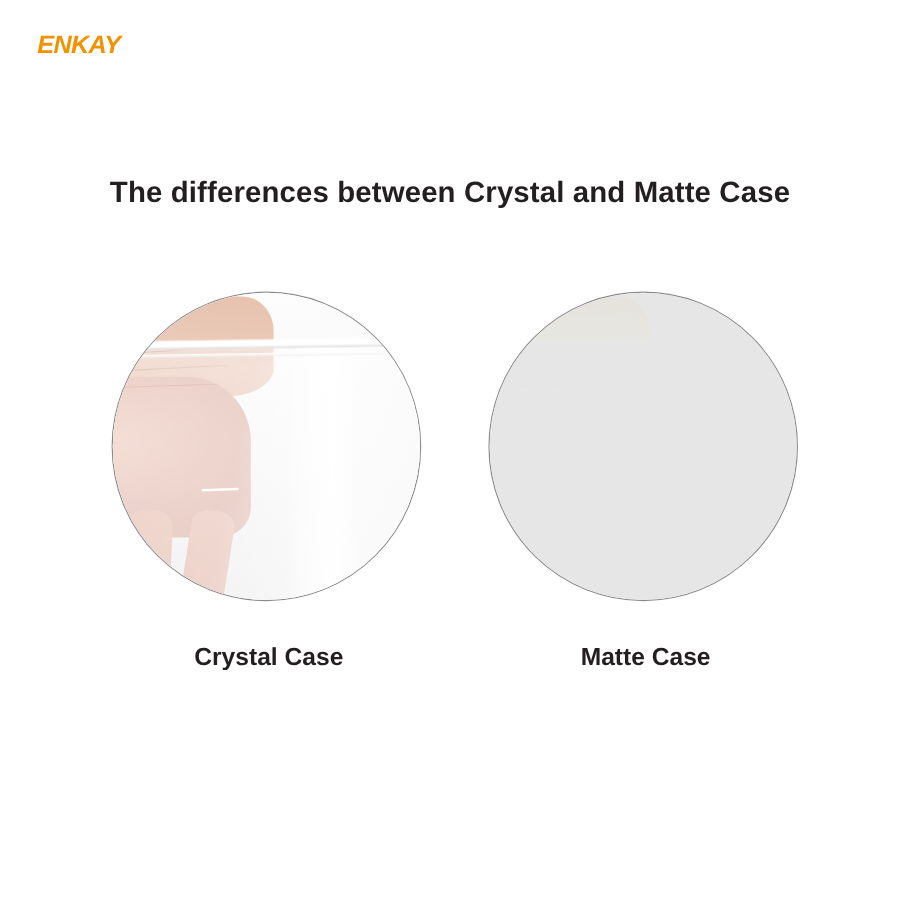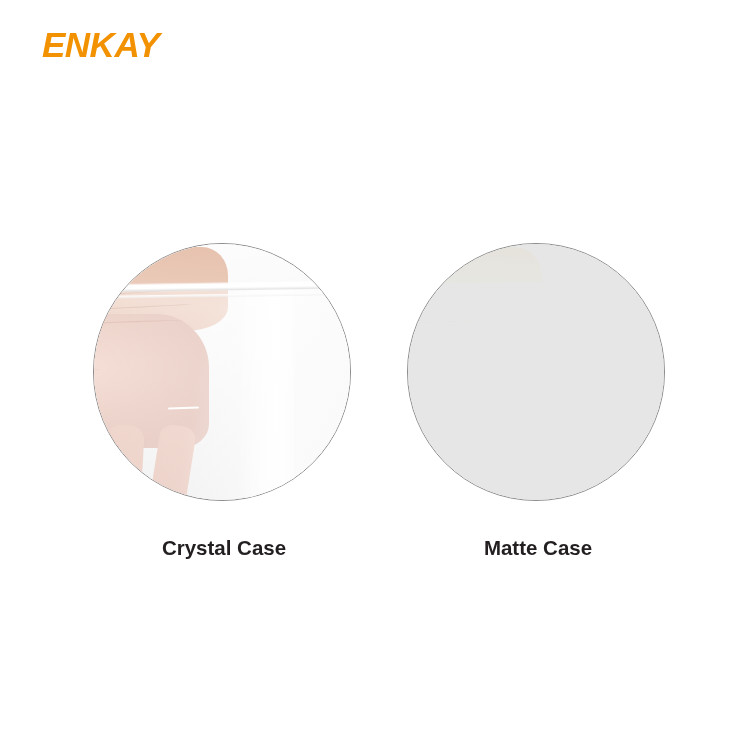--- a/index.html
+++ b/index.html
@@ -18,26 +18,26 @@
   #page {
     position: relative;
     width: 750px;
     height: 750px;
     background: #ffffff;
   }
 
   
   .brand {
     position: absolute;
-    left: 42px;
+    left: 31px;
     top: 27px;
     font-family: "Liberation Sans", sans-serif;
     font-weight: bold;
     font-style: italic;
-    font-size: 35px;
+    font-size: 21px;
     letter-spacing: -0.5px;
     color: #f39200;
     line-height: 1;
     white-space: nowrap;
   }
 
   
   .headline {
     position: absolute;
     left: 0;
@@ -239,20 +239,21 @@
   .caption.left  { left: 95px; }
   .caption.right { left: 409px; }
 </style>
 </head>
 <body>
 
 <div id="page">
 
   <div class="brand">ENKAY</div>
 
+  <div class="headline">The differences between Crystal and Matte Case</div>
 
   <div class="compare-row">
 
     <div class="compare-item left crystal">
       <div class="photo-circle">
         <div class="scene">
           <div class="backdrop"></div>
 
           <div class="hand">
             <div class="wrist"></div>

